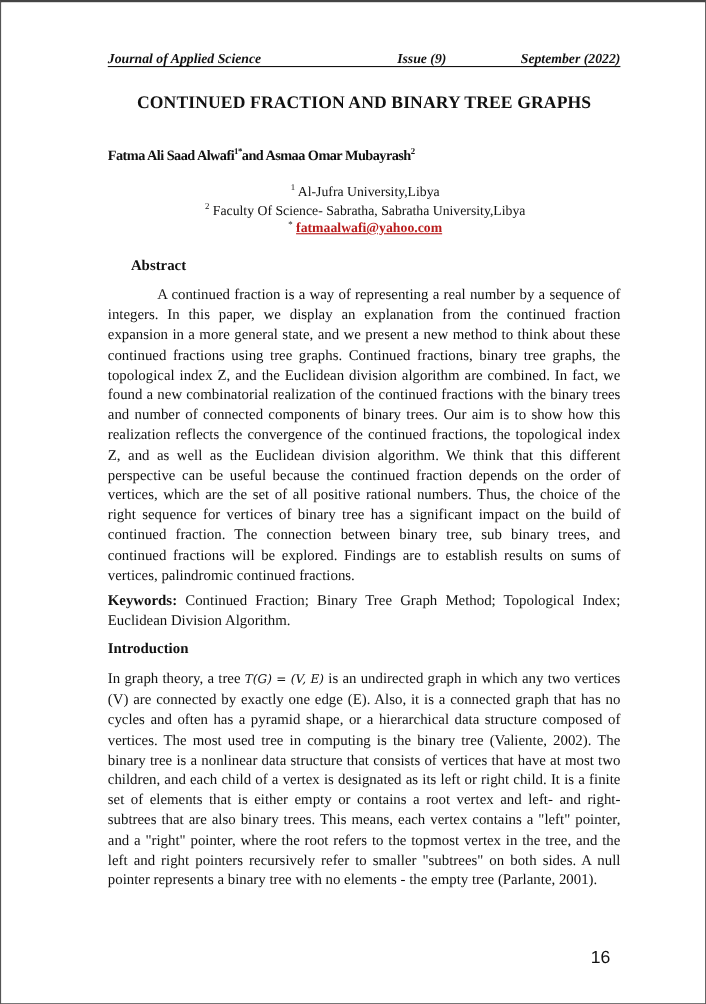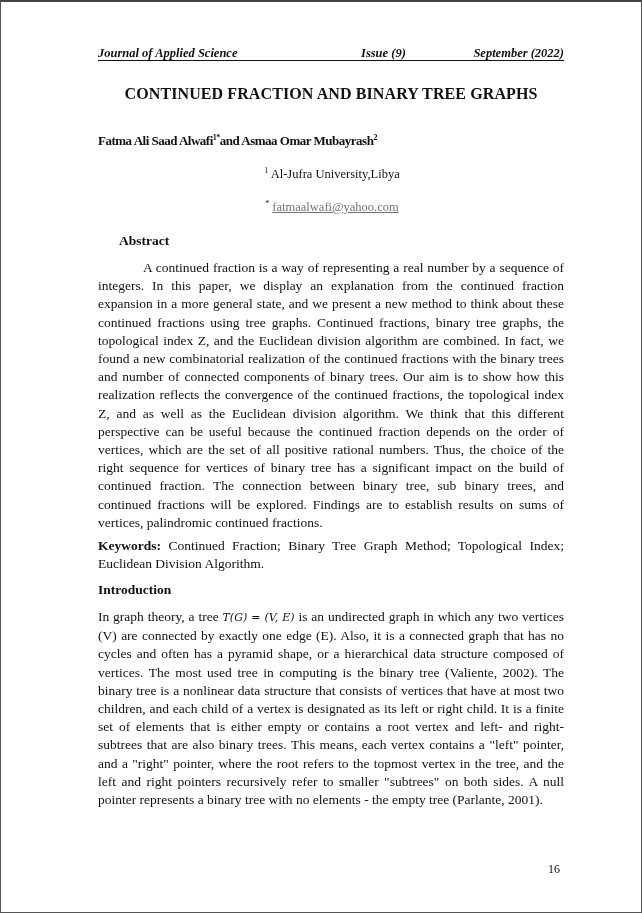--- a/index.html
+++ b/index.html
@@ -27,34 +27,34 @@
     }
     .authors {
       position: absolute; left: 97px; top: 131px; width: 466px;
       text-align: left; font-weight: bold; font-size: 13px; letter-spacing: -0.5px;
     }
     .authors sup { font-size: 8px; }
     .affil {
       position: absolute; left: 98px; width: 466px; text-align: center; font-size: 12.5px;
     }
     .affil sup { font-size: 8px; }
-    .affil a { color: #737373; text-decoration: underline; }
+    .affil a { color: #b91c1c; text-decoration: underline; font-weight: bold; }
     .heading {
       position: absolute; left: 97px; font-weight: bold; font-size: 13.5px;
     }
     .para {
       position: absolute; left: 97px; width: 466px; font-size: 13.5px;
       line-height: 18.2px; text-align: justify; margin: 0;
     }
     .para.indent { text-indent: 45px; }
     .para b { font-weight: bold; margin-top: 20px; }
     .math { font-family: "DejaVu Serif", serif; font-style: italic; font-size: 11px; }
     .page-number {
-      position: absolute; left: 547px; top: 860px; font-size: 12px;
-      font-family: Liberation Serif, serif;
+      position: absolute; left: 536px; top: 860px; font-size: 16px;
+      font-family: Liberation Sans, sans-serif;
     }
   </style>
 </head>
 <body>
 
 <div class="page">
 
   <div class="running-header">
     <span>Journal of Applied Science</span>
     <span>Issue (9)</span>
@@ -63,20 +63,23 @@
 
   <div class="title">CONTINUED FRACTION AND BINARY TREE GRAPHS</div>
 
   <div class="authors">
     <span>Fatma Ali Saad Alwafi</span><sup>1*</sup><span>and </span><span>Asmaa Omar Mubayrash</span><sup>2</sup>
   </div>
 
   <div class="affil" style="top:164px;">
     <sup>1</sup><span> Al-Jufra University,Libya</span>
   </div>
+  <div class="affil" style="top:181px;">
+    <sup>2</sup><span> Faculty Of Science- Sabratha, Sabratha University,Libya</span>
+  </div>
   <div class="affil" style="top:197px;">
     <sup>*</sup> <a>fatmaalwafi@yahoo.com</a>
   </div>
 
   <div class="heading" style="top:231px;margin-left:21px;">Abstract</div>
 
   <p class="para indent" style="top:257px;">A continued fraction is a way of representing a real number by a sequence of integers. In this paper, we display an explanation from the continued fraction expansion in a more general state, and we present a new method to think about these continued fractions using tree graphs. Continued fractions, binary tree graphs, the topological index Z, and the Euclidean division algorithm are combined. In fact, we found a new combinatorial realization of the continued fractions with the binary trees and number of connected components of binary trees. Our aim is to show how this realization reflects the convergence of the continued fractions, the topological index Z, and as well as the Euclidean division algorithm. We think that this different perspective can be useful because the continued fraction depends on the order of vertices, which are the set of all positive rational numbers. Thus, the choice of the right sequence for vertices of binary tree has a significant impact on the build of continued fraction. The connection between binary tree, sub binary trees, and continued fractions will be explored. Findings are to establish results on sums of vertices, palindromic continued fractions.</p>
 
   <p class="para" style="top:535px;"><b>Keywords:</b><span> Continued Fraction; Binary Tree Graph Method; Topological Index; Euclidean Division Algorithm.</span></p>
 

